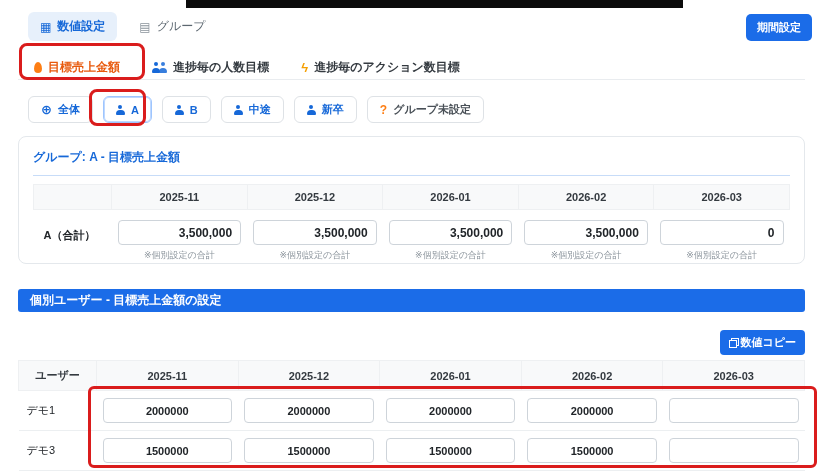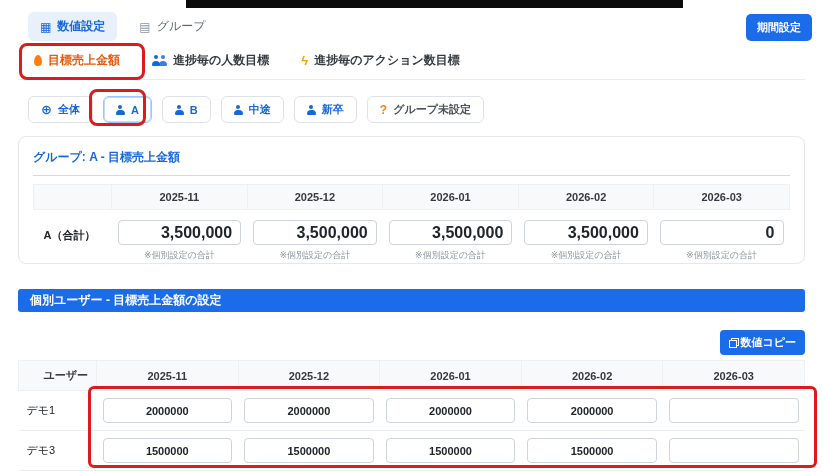--- a/index.html
+++ b/index.html
@@ -21,21 +21,21 @@
   .tab.active{background:#e7f0fb;color:#1668d8;font-weight:bold}
   .tab-icon{font-size:12px;line-height:1}
   .tab-icon.blue{color:#1668d8}
   .tab-icon.gray{color:#8a939b}
 
   .period-btn{left:746px;top:14px;background:#1b6ce8;color:#fff;font-size:11px;
     font-weight:bold;padding:6px 11px;border-radius:5px;border:none;cursor:pointer;
     font-family:inherit}
 
   
-  .metric-row{left:34px;top:52px;display:flex;gap:32px;align-items:flex-start;height:24px}
+  .metric-row{left:34px;top:52px;display:flex;gap:32px;align-items:flex-end;height:24px}
   .metric{display:flex;gap:6px;align-items:center;font-size:12px;font-weight:bold;
           color:#343a40;cursor:pointer}
   .metric.active{color:#e8590c}
   .divider{left:18px;top:79px;width:787px;height:1px;background:#e9ecef}
 
   .flame-icon{display:inline-block;width:8px;height:11px;background:#fd7e14;
     border-radius:50% 50% 50% 50%/62% 62% 38% 38%}
   .people-icon{position:relative;width:15px;height:11px;display:inline-block;color:#1668d8}
   .pp{position:absolute;width:8px;height:11px}
   .pp::before{content:"";position:absolute;top:0;left:2px;width:4px;height:4px;
@@ -67,40 +67,40 @@
   .card1-title{color:#1668d8;font-weight:bold;font-size:12px;padding-bottom:9px;
     border-bottom:1px solid #c7dcf8}
   .gtable{width:100%;border-collapse:collapse;margin-top:8px;table-layout:fixed}
   .gtable th{background:#f8f9fa;font-size:11px;font-weight:bold;color:#343a40;
     padding:6px 4px;border:1px solid #eef0f2;text-align:center}
   .gtable th.first{width:78px}
   .gtable td{padding:10px 6px 4px 6px;vertical-align:top}
   .gtable td.rowlabel{font-size:11px;font-weight:bold;padding-left:10px;
     padding-top:18px;white-space:nowrap}
   .vbox{width:100%;height:25px;border:1px solid #ced4da;border-radius:4px;background:#fff;
-    padding:0 8px;text-align:right;font-size:16px;font-weight:bold;color:#212529;
+    padding:0 8px;text-align:right;font-size:12px;font-weight:bold;color:#212529;
     font-family:inherit}
   .note{font-size:9px;color:#8a939b;text-align:center;margin-top:4px}
 
   
   .section-bar{left:18px;top:289px;width:787px;height:23px;background:#1b6ce8;color:#ffffff;
     font-size:12px;font-weight:bold;line-height:23px;padding-left:12px;border-radius:3px}
   .copy-btn{right:18px;top:330px;background:#1b6ce8;color:#fff;font-size:11px;
     font-weight:bold;padding:5px 9px;border-radius:4px;border:none;cursor:pointer;
     display:flex;gap:1px;align-items:center;font-family:inherit}
   .copy-icon{position:relative;width:10px;height:10px;display:inline-block}
   .copy-icon::before{content:"";position:absolute;top:0;right:0;width:6px;height:6px;
     border:1px solid #fff}
   .copy-icon::after{content:"";position:absolute;bottom:0;left:0;width:6px;height:6px;
     border:1px solid #fff;background:#1b6ce8}
 
   .table2{left:18px;top:360px;width:787px;border-collapse:collapse;table-layout:fixed}
   .table2 th{background:#f8f9fa;font-size:11px;font-weight:bold;color:#343a40;
     padding:7px 8px;border:1px solid #eef0f2}
-  .table2 th.user-col{text-align:right;width:78px}
+  .table2 th.user-col{text-align:center;width:78px}
   .table2 th.month{text-align:center}
   .table2 td{padding:7px 6px;border-bottom:1px solid #eceff1;font-size:11px;
     vertical-align:middle}
   .table2 td.user{padding-left:8px;white-space:nowrap}
   .table2 input{width:100%;height:25px;border:1px solid #ced4da;border-radius:4px;
     text-align:center;padding:0 8px;font-size:11px;font-weight:bold;color:#212529;
     font-family:inherit;background:#fff}
 
   
   .annotation{position:absolute;border:3px solid #da1c1c;border-radius:8px;

